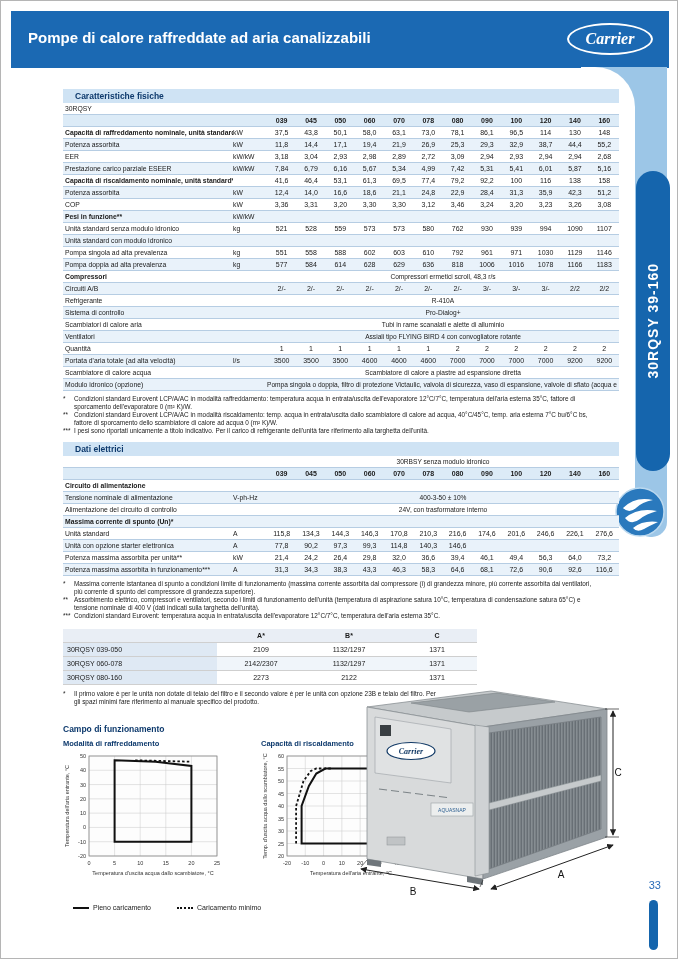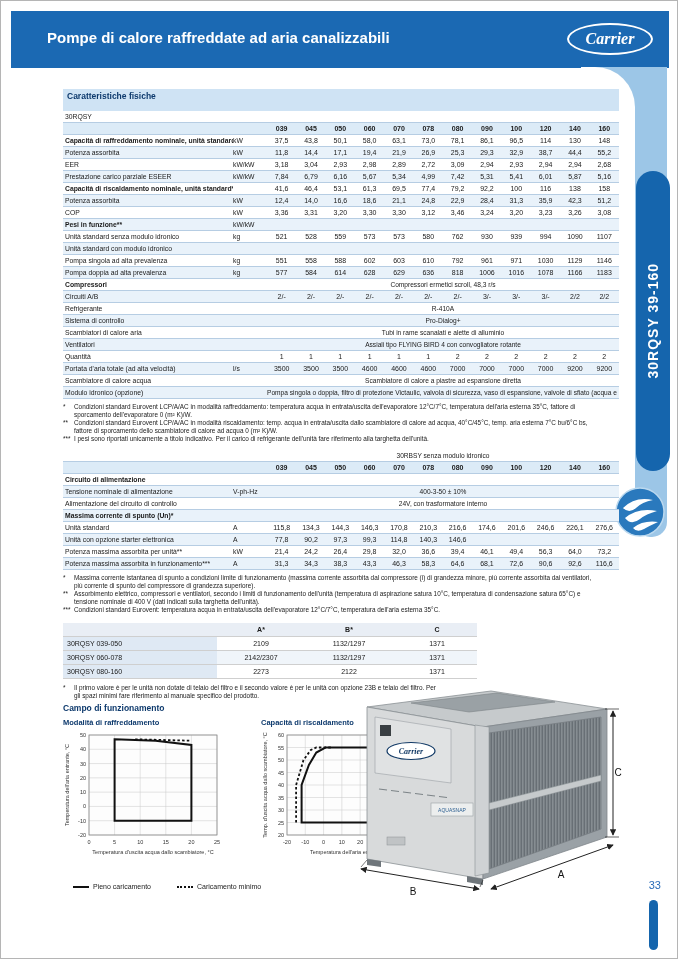--- a/index.html
+++ b/index.html
@@ -1,37 +1,37 @@
 <!DOCTYPE html>
 <html><head>
 <meta charset="utf-8">
 <style>
   html,body{margin:0;padding:0;background:#e9e9e9;}
   .page{position:relative;width:678px;height:959px;background:#fff;border:1px solid #b5b5b5;
         box-sizing:border-box;font-family:"Liberation Sans",sans-serif;color:#1a1a1a;overflow:hidden;}
 
   
   .header{position:absolute;left:10px;top:10px;width:658px;height:57px;background:#1b69b3;}
-  .header .title{position:absolute;left:36px;top:18px;color:#fff;font-size:15px;font-weight:600;}
+  .header .title{position:absolute;left:17px;top:18px;color:#fff;font-size:15px;font-weight:600;}
   .logo{position:absolute;right:16px;top:12px;width:86px;height:32px;border:2px solid #fff;border-radius:50%;
         display:flex;align-items:center;justify-content:center;box-sizing:border-box;}
   .logo span{color:#fff;font-family:"Liberation Serif",serif;font-style:italic;font-weight:bold;font-size:16px;}
 
   
   .corner-bg{position:absolute;right:42px;top:66px;width:54px;height:44px;background:#9cc6e7;}
   .corner-fg{position:absolute;right:42px;top:66px;width:54px;height:44px;background:#fff;border-top-right-radius:40px;}
   .side-strip{position:absolute;right:10px;top:66px;width:32px;height:470px;background:#9cc6e7;border-radius:0 0 15px 15px;}
   .side-tab{position:absolute;right:7px;top:170px;width:34px;height:300px;background:#1565ad;border-radius:17px;
             display:flex;align-items:center;justify-content:center;}
   .side-tab span{writing-mode:vertical-rl;transform:rotate(180deg);color:#fff;font-weight:bold;font-size:14px;letter-spacing:1px;}
   .side-badge{position:absolute;right:12px;top:486px;width:50px;height:50px;}
 
   
   .content{position:absolute;left:62px;top:88px;width:556px;}
-  .section-bar{height:22px;background:#cfe3f4;color:#0e3a6d;font-weight:bold;font-size:8.5px;line-height:14px;padding-left:4px;}
+  .section-bar{height:14px;background:#cfe3f4;color:#0e3a6d;font-weight:bold;font-size:8.5px;line-height:14px;padding-left:12px;}
 
   .spec-table .srow{display:flex;align-items:center;border-bottom:1px solid #b6cde3;font-size:7px;height:11px;line-height:11px;}
   .spec-table .srow.alt{background:#e9f2fa;}
   .spec-table .srow.sizes{background:#dcebf7;font-weight:bold;}
   .spec-table .srow.bold .lbl{font-weight:bold;}
   .srow .lbl{flex:0 0 168px;padding-left:2px;font-size:6.8px;white-space:nowrap;overflow:hidden;}
   .srow .unit{flex:0 0 34px;font-size:6.8px;}
   .srow .val{flex:1;text-align:center;}
   .srow .span{flex:1;text-align:center;font-size:6.6px;white-space:nowrap;overflow:hidden;}
 
@@ -44,21 +44,21 @@
   .dims{margin-top:9px;width:414px;font-size:7px;}
   .drow{display:flex;height:13px;line-height:13px;border-bottom:1px solid #cfcfcf;}
   .drow.dhead{background:#e9eef5;font-weight:bold;}
   .drow.alt{background:#f0f5fa;}
   .drow .dlabel{flex:0 0 150px;padding-left:4px;}
   .drow:not(.dhead) .dlabel{background:#dfe9f4;}
   .drow .dcol{flex:0 0 88px;text-align:center;}
   .dim-note{margin-top:5px;width:400px;}
 
   
-  .operating{margin-top:3px;}
+  .operating{margin-top:18px;}
   .op-title{font-size:8.5px;font-weight:bold;color:#0e3a6d;}
   .charts{display:flex;gap:38px;margin-top:5px;}
   .ctitle{font-size:7.5px;font-weight:bold;color:#0e3a6d;margin-bottom:2px;}
   svg.chartsvg{width:160px;height:148px;display:block;}
   .legend{display:flex;gap:26px;align-items:center;margin:6px 0 0 10px;font-size:7px;}
   .legend-item{display:flex;align-items:center;}
   .sample{width:16px;height:0;border-top:2px solid #111;margin-right:4px;}
   .sample.dashed{border-top-style:dotted;}
 
   .product{position:absolute;left:348px;top:668px;width:276px;height:228px;}
@@ -402,20 +402,21 @@
             <span class="txt">Condizioni standard Eurovent LCP/A/AC in modalità riscaldamento: temp. acqua in entrata/uscita dallo scambiatore di calore ad acqua, 40°C/45°C, temp. aria esterna 7°C bu/6°C bs, fattore di sporcamento dello scambiatore di calore ad acqua 0 (m² K)/W.</span>
           </div>
           <div class="note">
             <span class="mark">***</span>
             <span class="txt">I pesi sono riportati unicamente a titolo indicativo. Per il carico di refrigerante dell'unità fare riferimento alla targhetta dell'unità.</span>
           </div>
         </div>
     </section>
 
     <section style="margin-top:7px;">
+      <div class="section-bar">Dati elettrici</div>
       <div class="spec-table" id="electrical-table">
           <div class="srow">
             <div class="lbl"></div>
             <div class="unit"></div>
             <div class="span">30RBSY senza modulo idronico</div>
           </div>
           <div class="srow sizes">
             <div class="lbl"></div>
             <div class="unit"></div>
             <div class="val">039</div>

